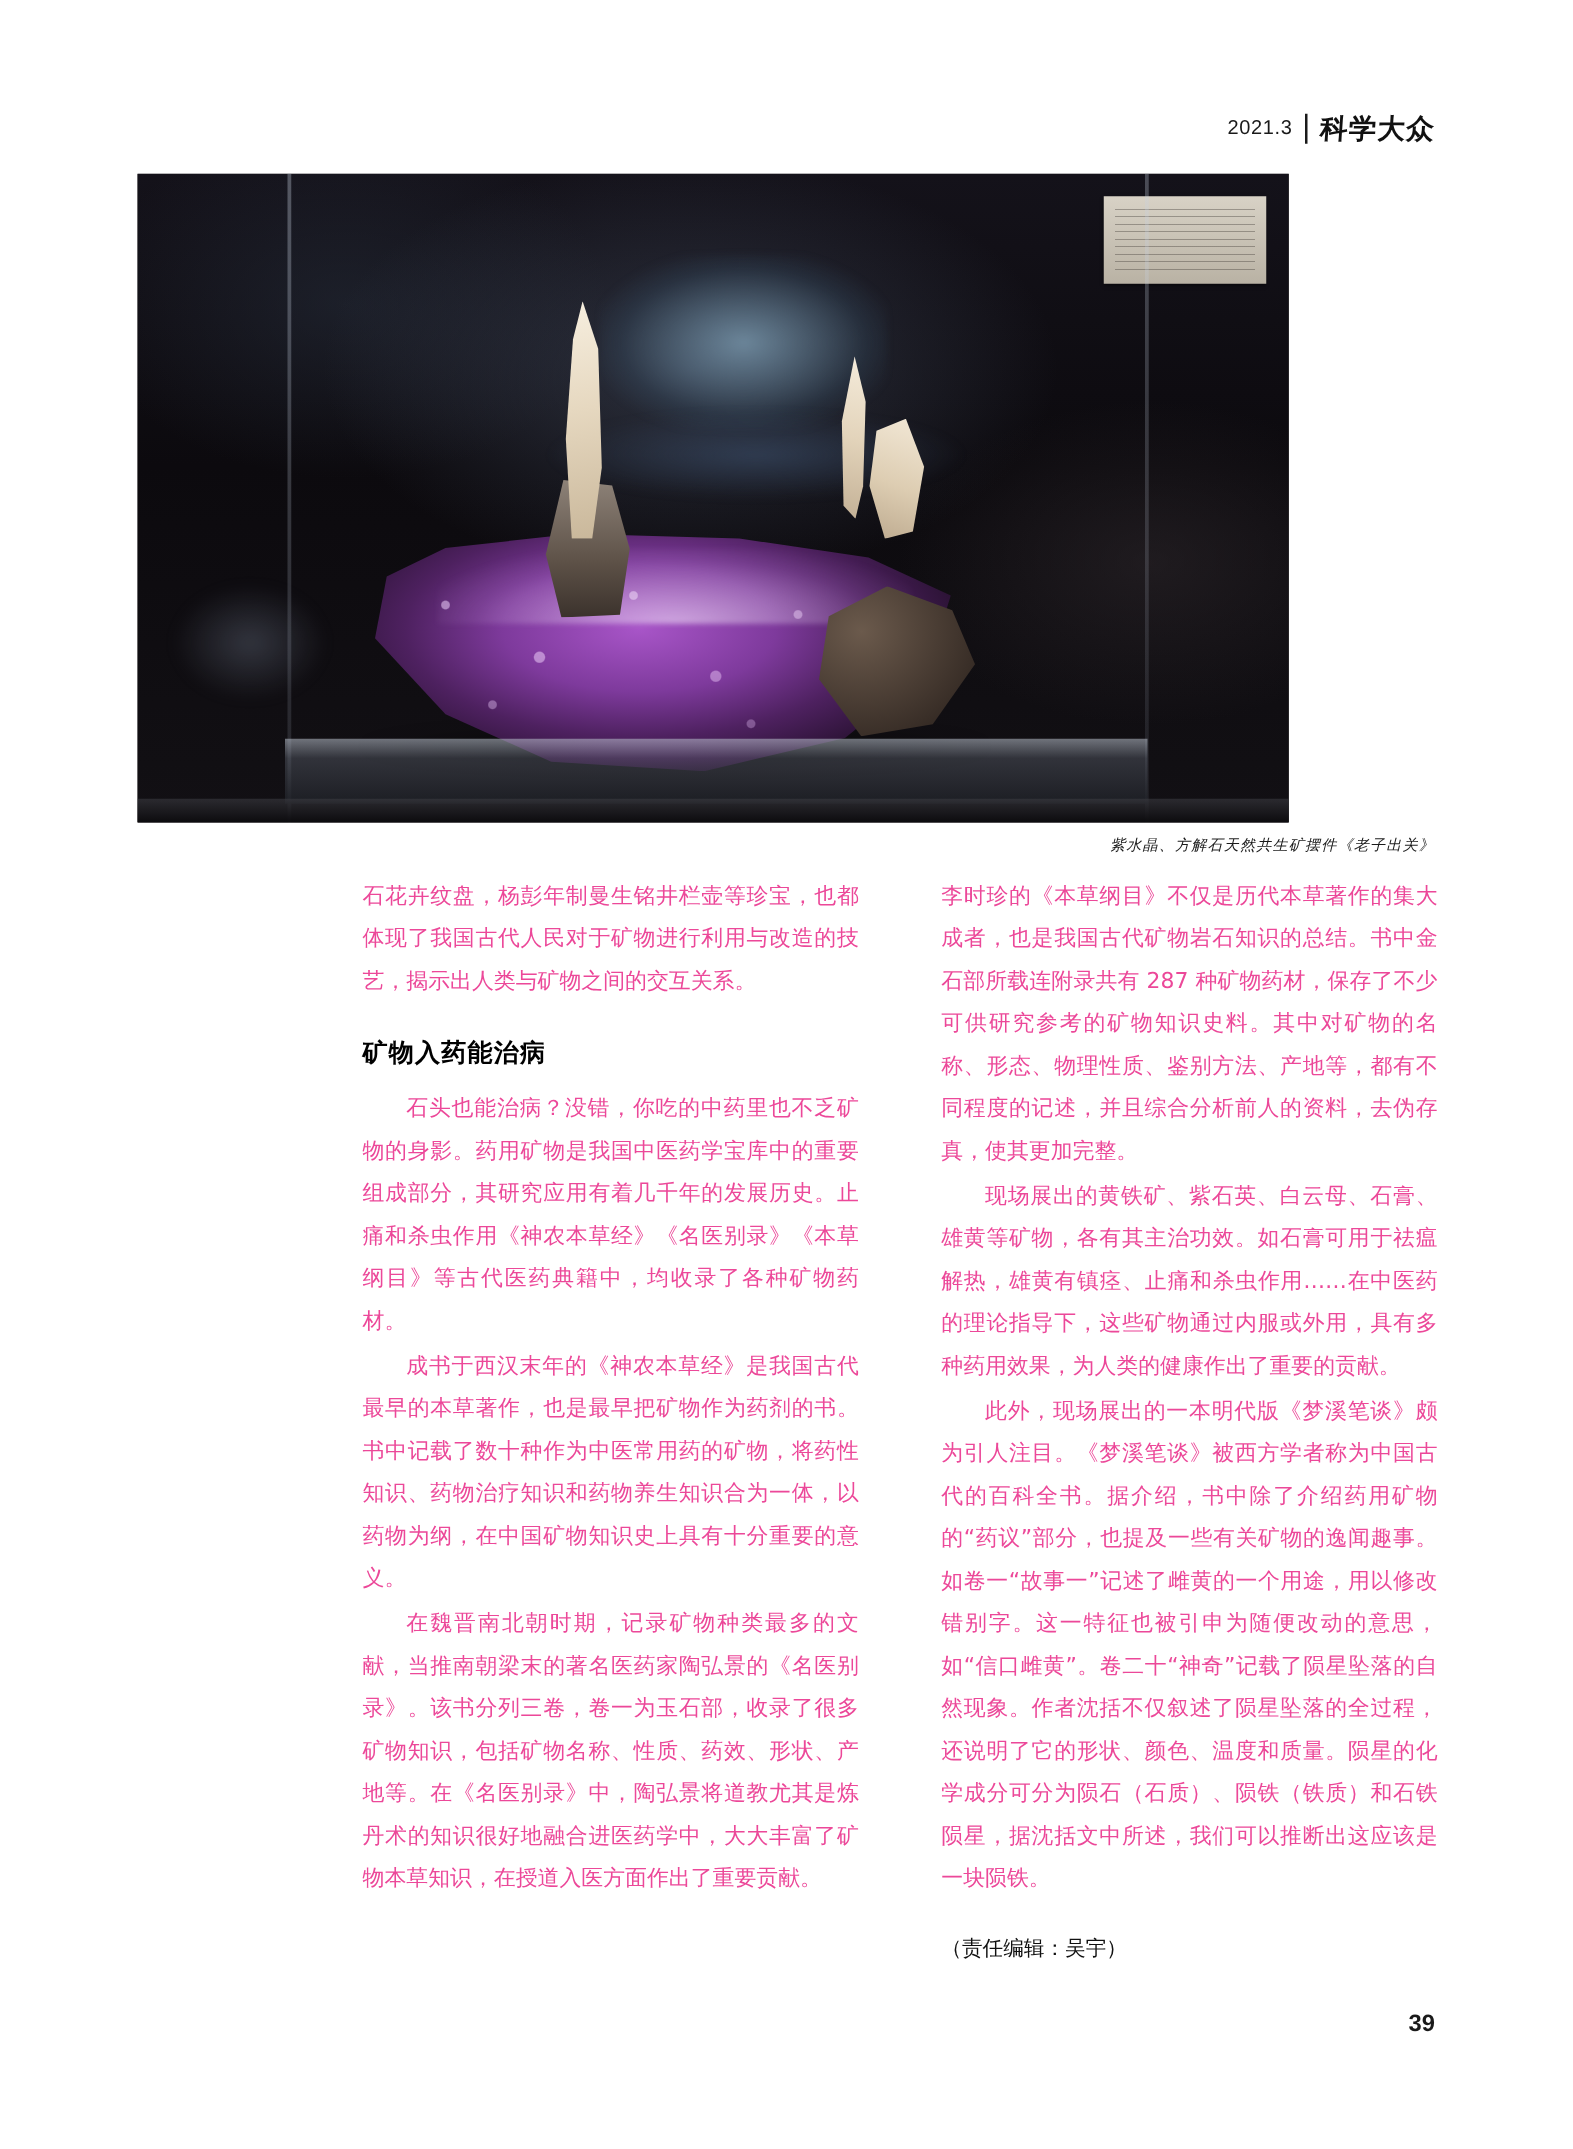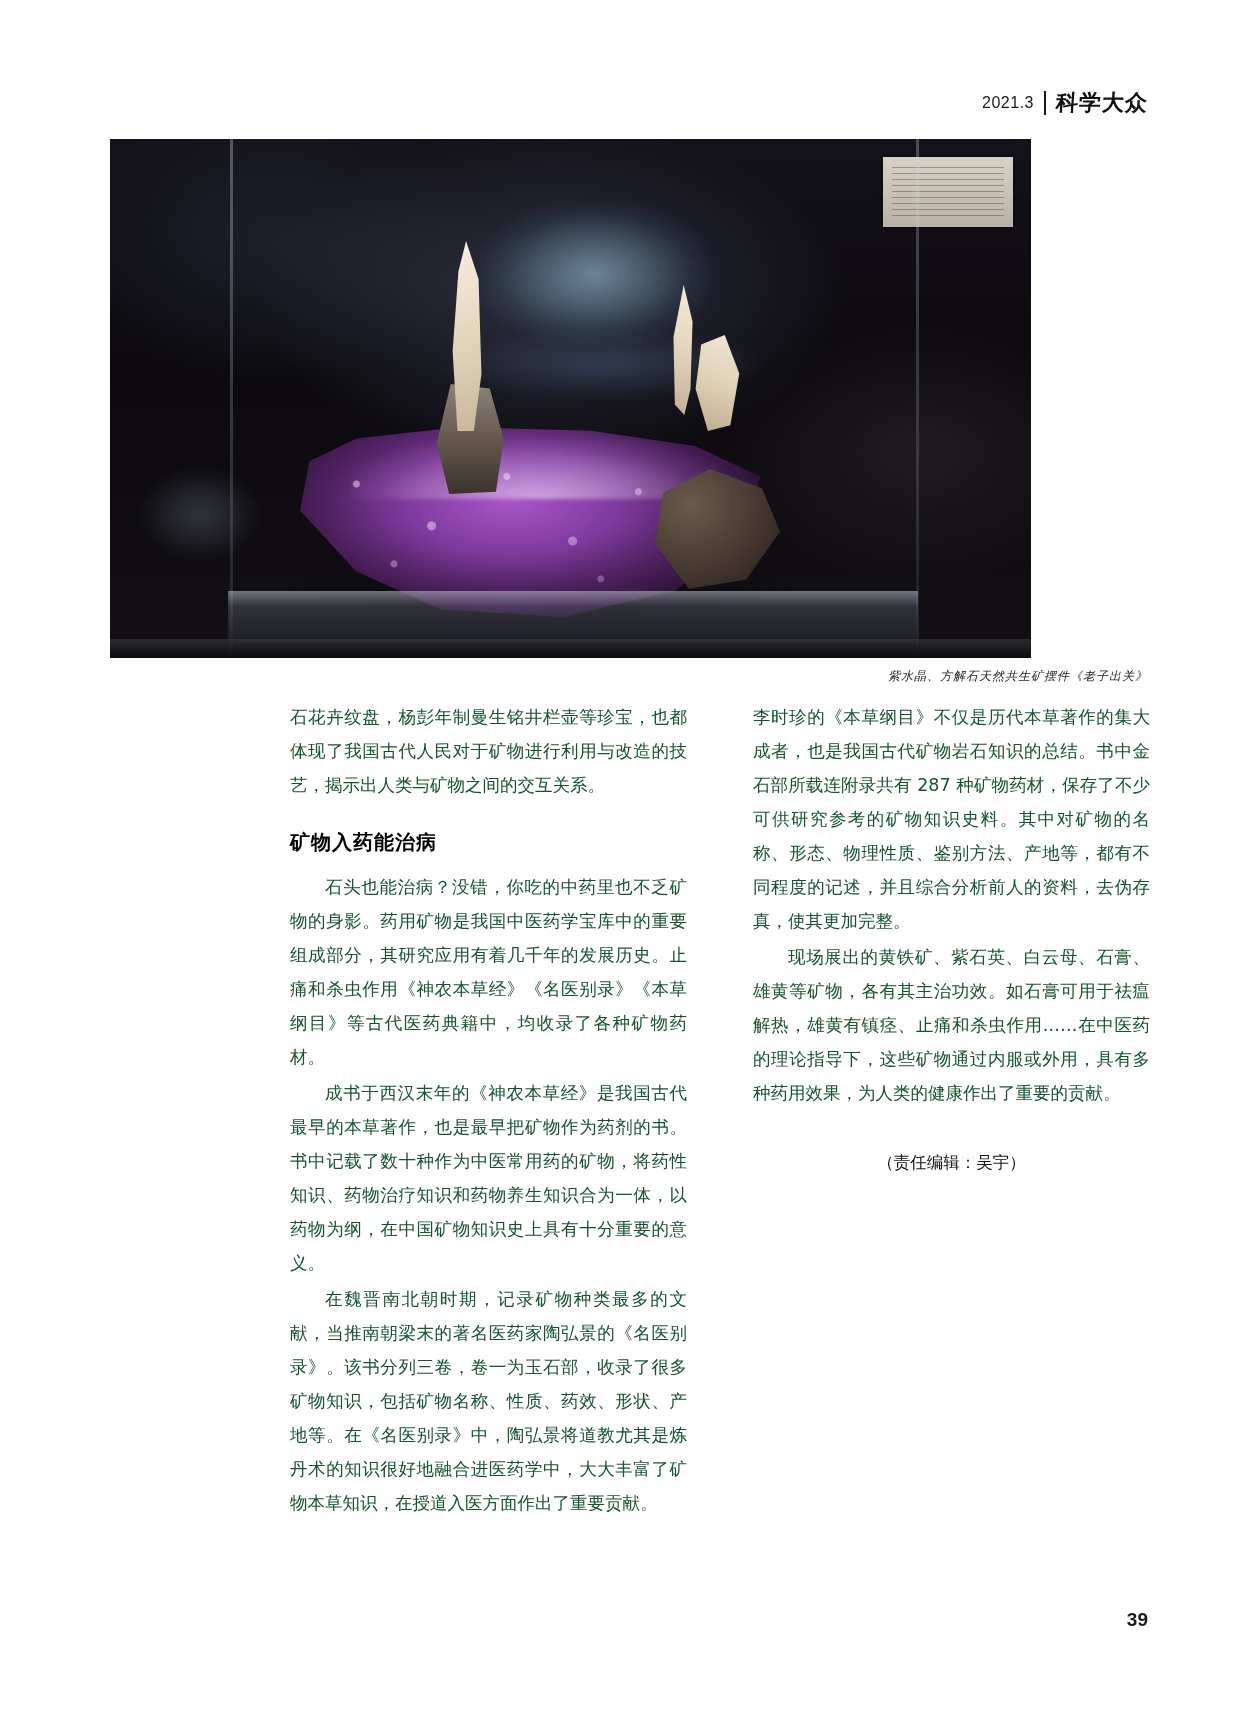--- a/index.html
+++ b/index.html
@@ -210,37 +210,37 @@
   .col {
     width: 397px;
   }
   .col p {
     margin: 0 0 2px 0;
     font-family: "DejaVu Sans", "Liberation Sans", sans-serif;
     font-size: 17.5px;
     line-height: 34px;
     text-align: justify;
     text-justify: inter-character;
-    color: #14532d;
+    color: #ec4899;
   }
   .col p.indent {
     text-indent: 2em;
   }
   .section-head {
     margin: 24px 0 12px 0;
     font-family: "DejaVu Sans", "Liberation Sans", sans-serif;
     font-size: 20px;
     font-weight: bold;
     line-height: 32px;
     letter-spacing: 1px;
     color: #000;
   }
   .editor-line {
-    margin-top: 38px;
-    text-align: center;
+    margin-top: 24px;
+    text-align: left;
     font-family: "DejaVu Sans", "Liberation Sans", sans-serif;
     font-size: 16.5px;
     line-height: 30px;
     color: #111;
   }
 
   
   .page-number {
     position: absolute;
     right: 110px;
@@ -291,20 +291,21 @@
       <p>石花卉纹盘，杨彭年制曼生铭井栏壶等珍宝，也都体现了我国古代人民对于矿物进行利用与改造的技艺，揭示出人类与矿物之间的交互关系。</p>
       <h2 class="section-head">矿物入药能治病</h2>
       <p class="indent">石头也能治病？没错，你吃的中药里也不乏矿物的身影。药用矿物是我国中医药学宝库中的重要组成部分，其研究应用有着几千年的发展历史。止痛和杀虫作用《神农本草经》《名医别录》《本草纲目》等古代医药典籍中，均收录了各种矿物药材。</p>
       <p class="indent">成书于西汉末年的《神农本草经》是我国古代最早的本草著作，也是最早把矿物作为药剂的书。书中记载了数十种作为中医常用药的矿物，将药性知识、药物治疗知识和药物养生知识合为一体，以药物为纲，在中国矿物知识史上具有十分重要的意义。</p>
       <p class="indent">在魏晋南北朝时期，记录矿物种类最多的文献，当推南朝梁末的著名医药家陶弘景的《名医别录》。该书分列三卷，卷一为玉石部，收录了很多矿物知识，包括矿物名称、性质、药效、形状、产地等。在《名医别录》中，陶弘景将道教尤其是炼丹术的知识很好地融合进医药学中，大大丰富了矿物本草知识，在授道入医方面作出了重要贡献。</p>
     </div>
 
     <div class="col">
       <p>李时珍的《本草纲目》不仅是历代本草著作的集大成者，也是我国古代矿物岩石知识的总结。书中金石部所载连附录共有 287 种矿物药材，保存了不少可供研究参考的矿物知识史料。其中对矿物的名称、形态、物理性质、鉴别方法、产地等，都有不同程度的记述，并且综合分析前人的资料，去伪存真，使其更加完整。</p>
       <p class="indent">现场展出的黄铁矿、紫石英、白云母、石膏、雄黄等矿物，各有其主治功效。如石膏可用于祛瘟解热，雄黄有镇痉、止痛和杀虫作用……在中医药的理论指导下，这些矿物通过内服或外用，具有多种药用效果，为人类的健康作出了重要的贡献。</p>
+      <p class="indent">此外，现场展出的一本明代版《梦溪笔谈》颇为引人注目。《梦溪笔谈》被西方学者称为中国古代的百科全书。据介绍，书中除了介绍药用矿物的“药议”部分，也提及一些有关矿物的逸闻趣事。如卷一“故事一”记述了雌黄的一个用途，用以修改错别字。这一特征也被引申为随便改动的意思，如“信口雌黄”。卷二十“神奇”记载了陨星坠落的自然现象。作者沈括不仅叙述了陨星坠落的全过程，还说明了它的形状、颜色、温度和质量。陨星的化学成分可分为陨石（石质）、陨铁（铁质）和石铁陨星，据沈括文中所述，我们可以推断出这应该是一块陨铁。</p>
       <div class="editor-line">（责任编辑：吴宇）</div>
     </div>
 
   </div>
 
   <div class="page-number">39</div>
 
 </div>
 
 </body></html>

